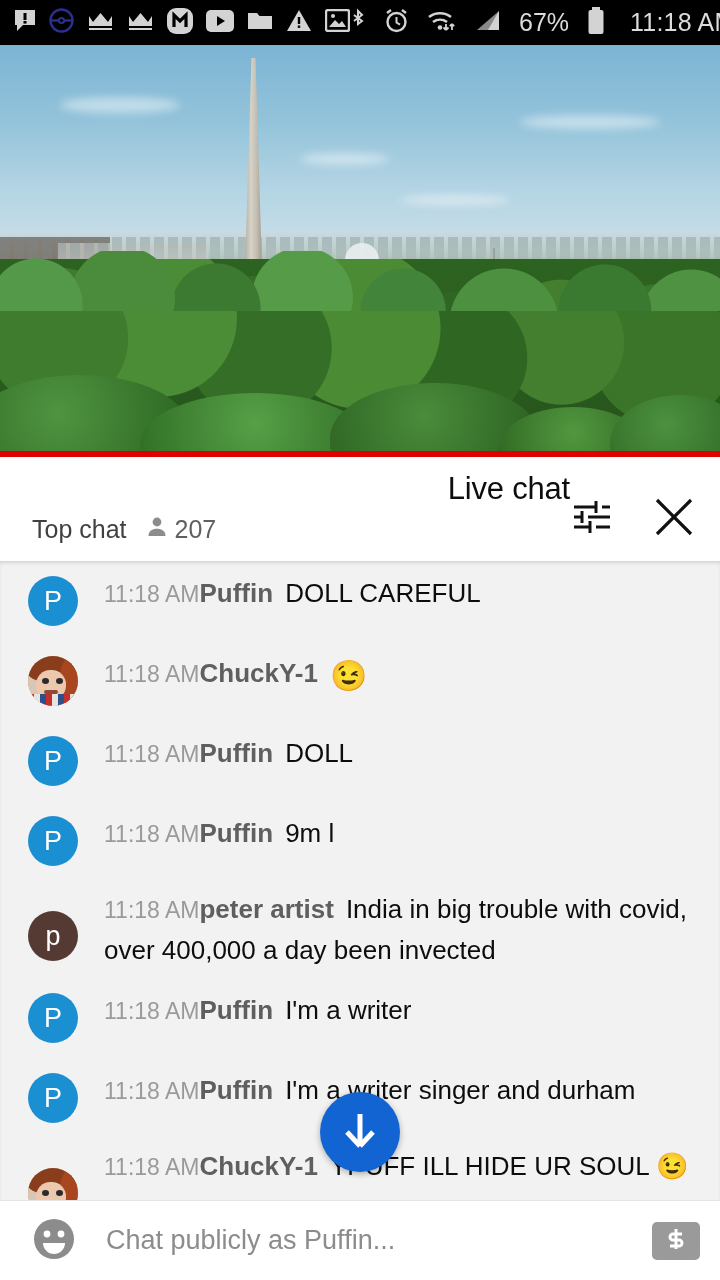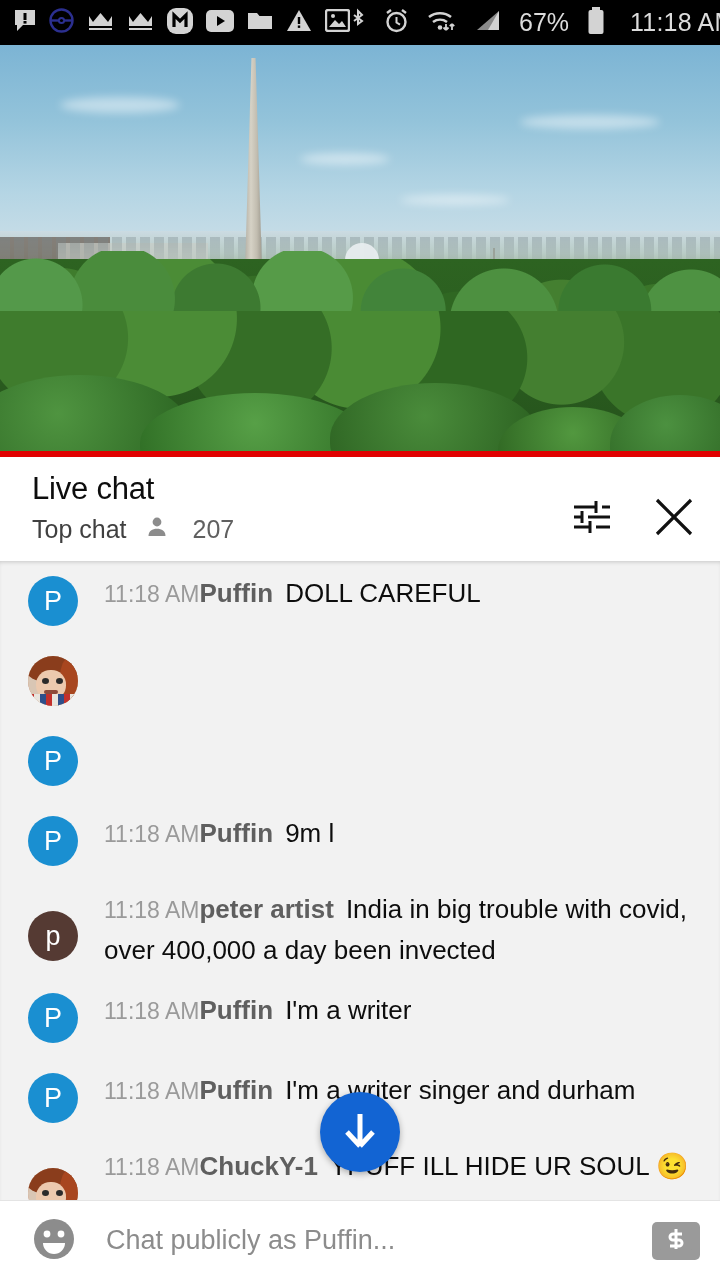--- a/index.html
+++ b/index.html
@@ -167,31 +167,31 @@
   }
 
   
   #chat-header{
     position:absolute; top:457px; left:0;
     width:720px; height:104px;
     background:#ffffff;
     display:flex; align-items:flex-start;
     padding:16px 22px 0 32px;
   }
-  #chat-header-text{ flex:1 1 auto; }
+  #chat-header-text{ flex:1 1 auto;text-align:right; }
   #chat-title{
     font-size:31px; color:#0d0d0d; line-height:1.05;
     letter-spacing:-.2px;
   }
   #chat-subrow{
     display:flex; align-items:center; gap:18px;
     margin-top:9px;
   }
   #chat-mode{ font-size:25px; color:#404040; }
-  #viewer-group{ display:flex; align-items:center; gap:24px; }
+  #viewer-group{ display:flex; align-items:center; gap:6px; }
   #viewer-count{ font-size:25px; color:#606060; }
   #header-actions{
     display:flex; align-items:center; gap:36px;
     margin-top:20px; flex:0 0 auto;
   }
 
   
   #chat-list{
     position:absolute; top:561px; left:0;
     width:720px; height:639px;
@@ -505,25 +505,31 @@
       <span class="chucky">
         <span class="hair"></span>
           <span class="hair2"></span>
           <span class="face"></span>
         <span class="eye" style="left:14px;"></span>
           <span class="eye" style="left:28px;"></span>
         <span class="mouth"></span>
           <span class="shirt"></span>
       </span>
     </div>
+    <div class="msg-body">
+      <span class="msg-time">11:18 AM</span><span class="msg-author">ChuckY-1</span><span class="msg-text emoji">😉</span>
+    </div>
   </div>
 
   <div class="chat-row">
     <div class="avatar" style="background:#1a8fd1;">
       <span>P</span>
+    </div>
+    <div class="msg-body">
+      <span class="msg-time">11:18 AM</span><span class="msg-author">Puffin</span><span class="msg-text">DOLL</span>
     </div>
   </div>
 
   <div class="chat-row">
     <div class="avatar" style="background:#1a8fd1;">
       <span>P</span>
     </div>
     <div class="msg-body">
       <span class="msg-time">11:18 AM</span><span class="msg-author">Puffin</span><span class="msg-text">9m l</span>
     </div>

